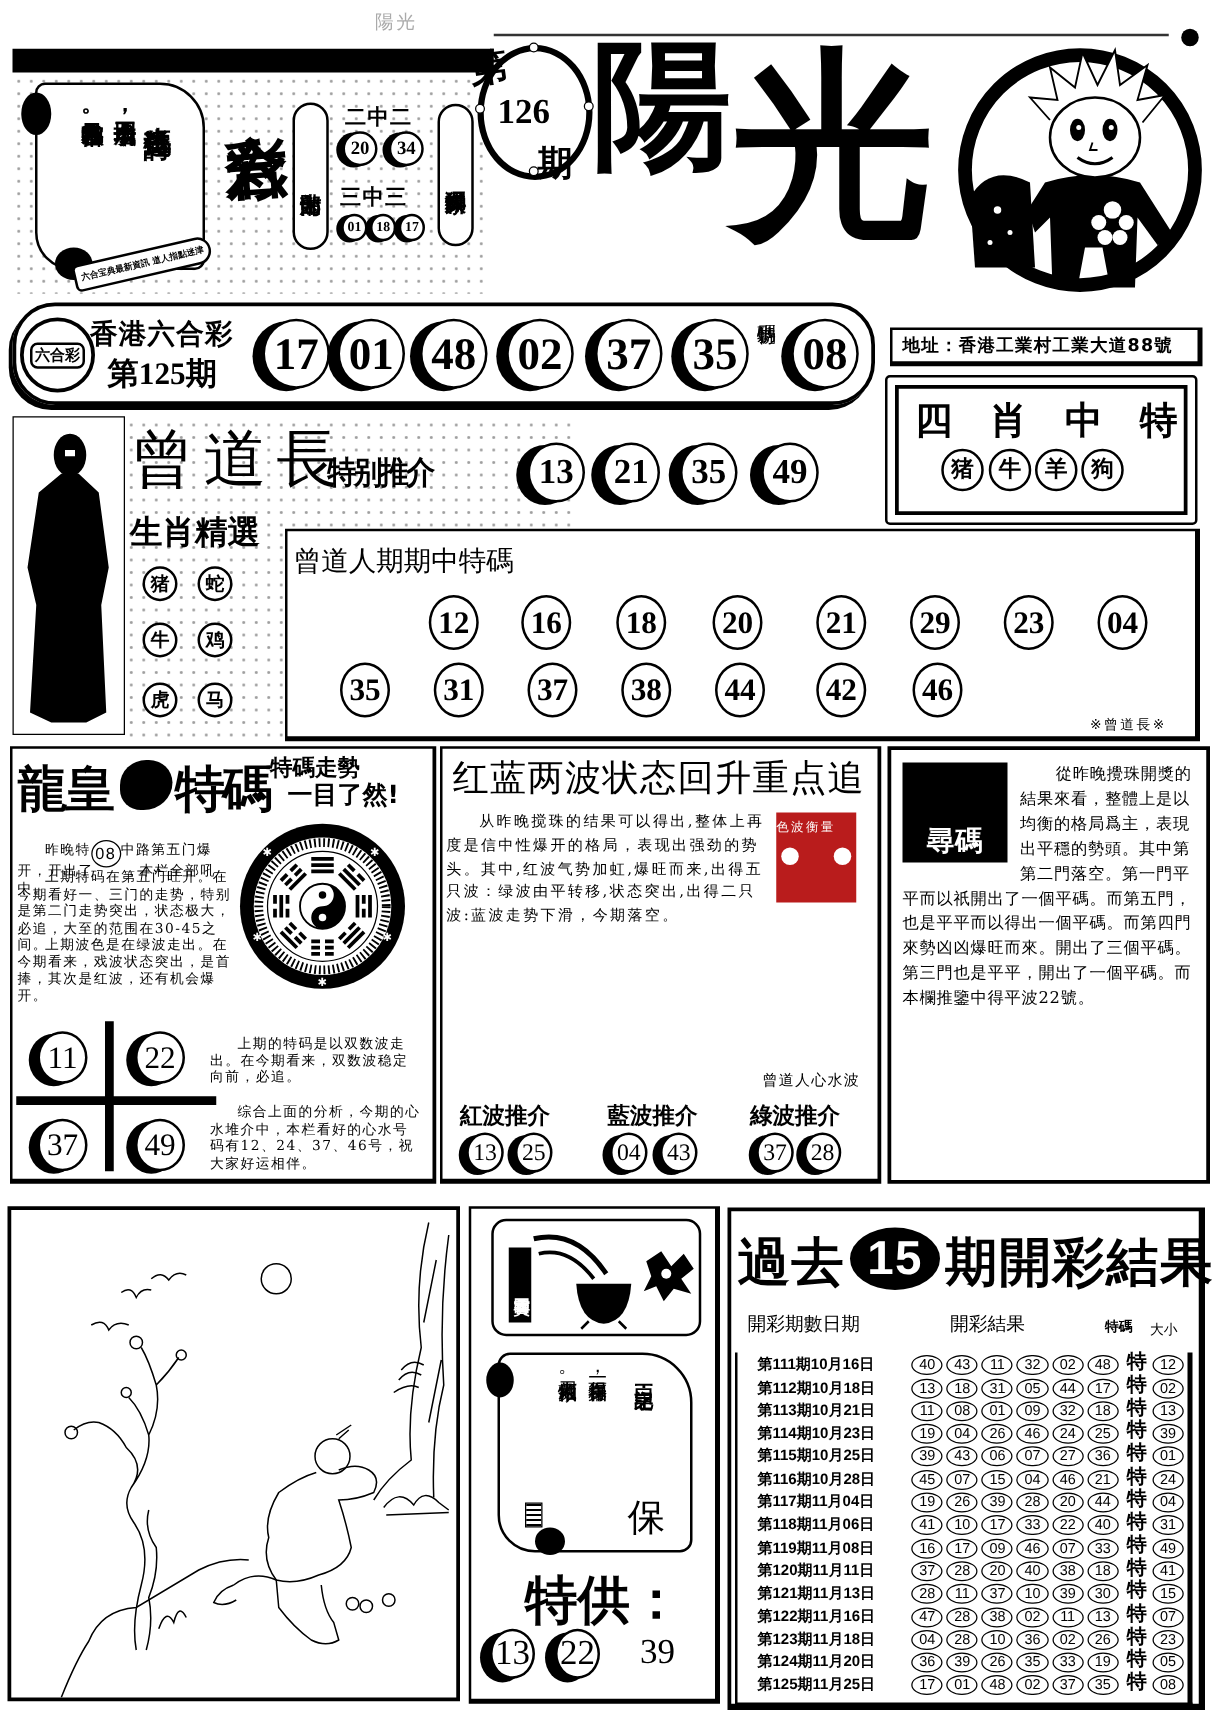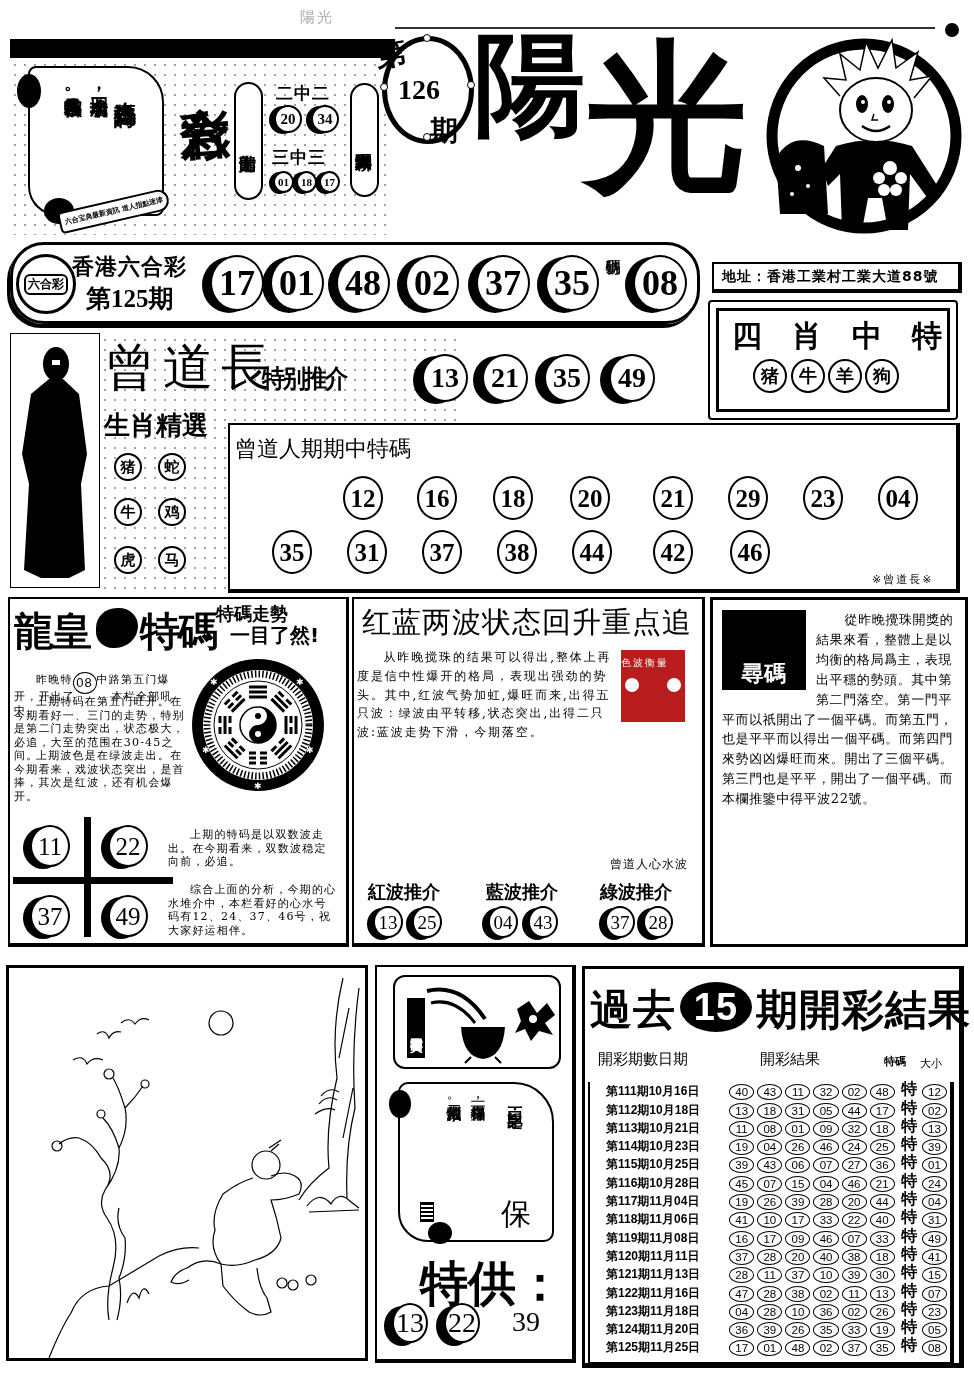--- a/index.html
+++ b/index.html
@@ -100,21 +100,21 @@
 #treasBox{left:393px;top:975px;width:168px;height:94px;border:2px solid #000;border-radius:12px}
 #treasLbl{left:407px;top:998px;width:18px;height:60px;background:#000;color:#fff;font-size:13px;font-weight:bold;display:flex;justify-content:center;align-items:center}
 #scroll2{left:398px;top:1082px;width:156px;height:160px;border:2px solid #000;border-radius:10px 40px 10px 30px;background:#fff}
 #curl2a{left:389px;top:1090px;width:22px;height:28px;border-radius:50%;background:#000}
 #curl2b{left:428px;top:1222px;width:24px;height:22px;border-radius:50%;background:#000}
 #scrollTitle{left:506px;top:1100px;font-size:15px;font-weight:bold;line-height:17px}
 #scrollKey{left:500px;top:1176px;font-size:30px;line-height:32px}
 #sLine1{left:470px;top:1094px;font-size:15px;line-height:16px}
 #sLine2{left:446px;top:1094px;font-size:15px;line-height:16px}
 #seal{left:420px;top:1202px;width:14px;height:20px;border:1px solid #000;background:repeating-linear-gradient(0deg,#000 0 2px,#fff 2px 4px)}
-#specLbl{left:420px;top:1252px;font-size:48px;font-weight:bold}
+#specLbl{left:420px;top:1252px;font-size:42px;font-weight:bold}
 .tb{width:36px;height:40px;top:1303px;font-size:28px;font-weight:normal;box-shadow:-8px 3px 0 0 #000}
 #t39{left:512px;top:1306px;font-size:28px;font-family:"Liberation Serif",serif}
 #hist{left:582px;top:966px;width:382px;height:402px;border:3px solid #000;border-right-width:5px;border-bottom-width:5px}
 #histTitle{left:590px;top:982px;height:54px;display:flex;align-items:flex-start;font-size:42px;font-weight:bold;letter-spacing:1px}
 #histCount{display:inline-flex;width:72px;height:50px;border-radius:50%;background:#000;color:#fff;align-items:center;justify-content:center;font-size:38px;margin:0 4px;font-family:"Liberation Sans",sans-serif}
 .hh{position:absolute;top:1050px;font-size:15px}
 #histTable{left:588px;top:1082px;width:366px;height:282px;border-left:2px solid #000;border-bottom:2px solid #000;border-right:4px solid #000}
 .hrow{height:18.3px;display:flex;align-items:flex-end;padding-left:16px}
 .hlabel{width:128px;font-size:12px;font-weight:bold;font-family:"Liberation Sans",sans-serif;white-space:nowrap}
 .oval{width:26px;height:16px;border:1.3px solid #000;border-radius:50%;display:inline-flex;align-items:center;justify-content:center;font-size:11.5px;margin-right:3px;font-family:"Liberation Sans",sans-serif}

